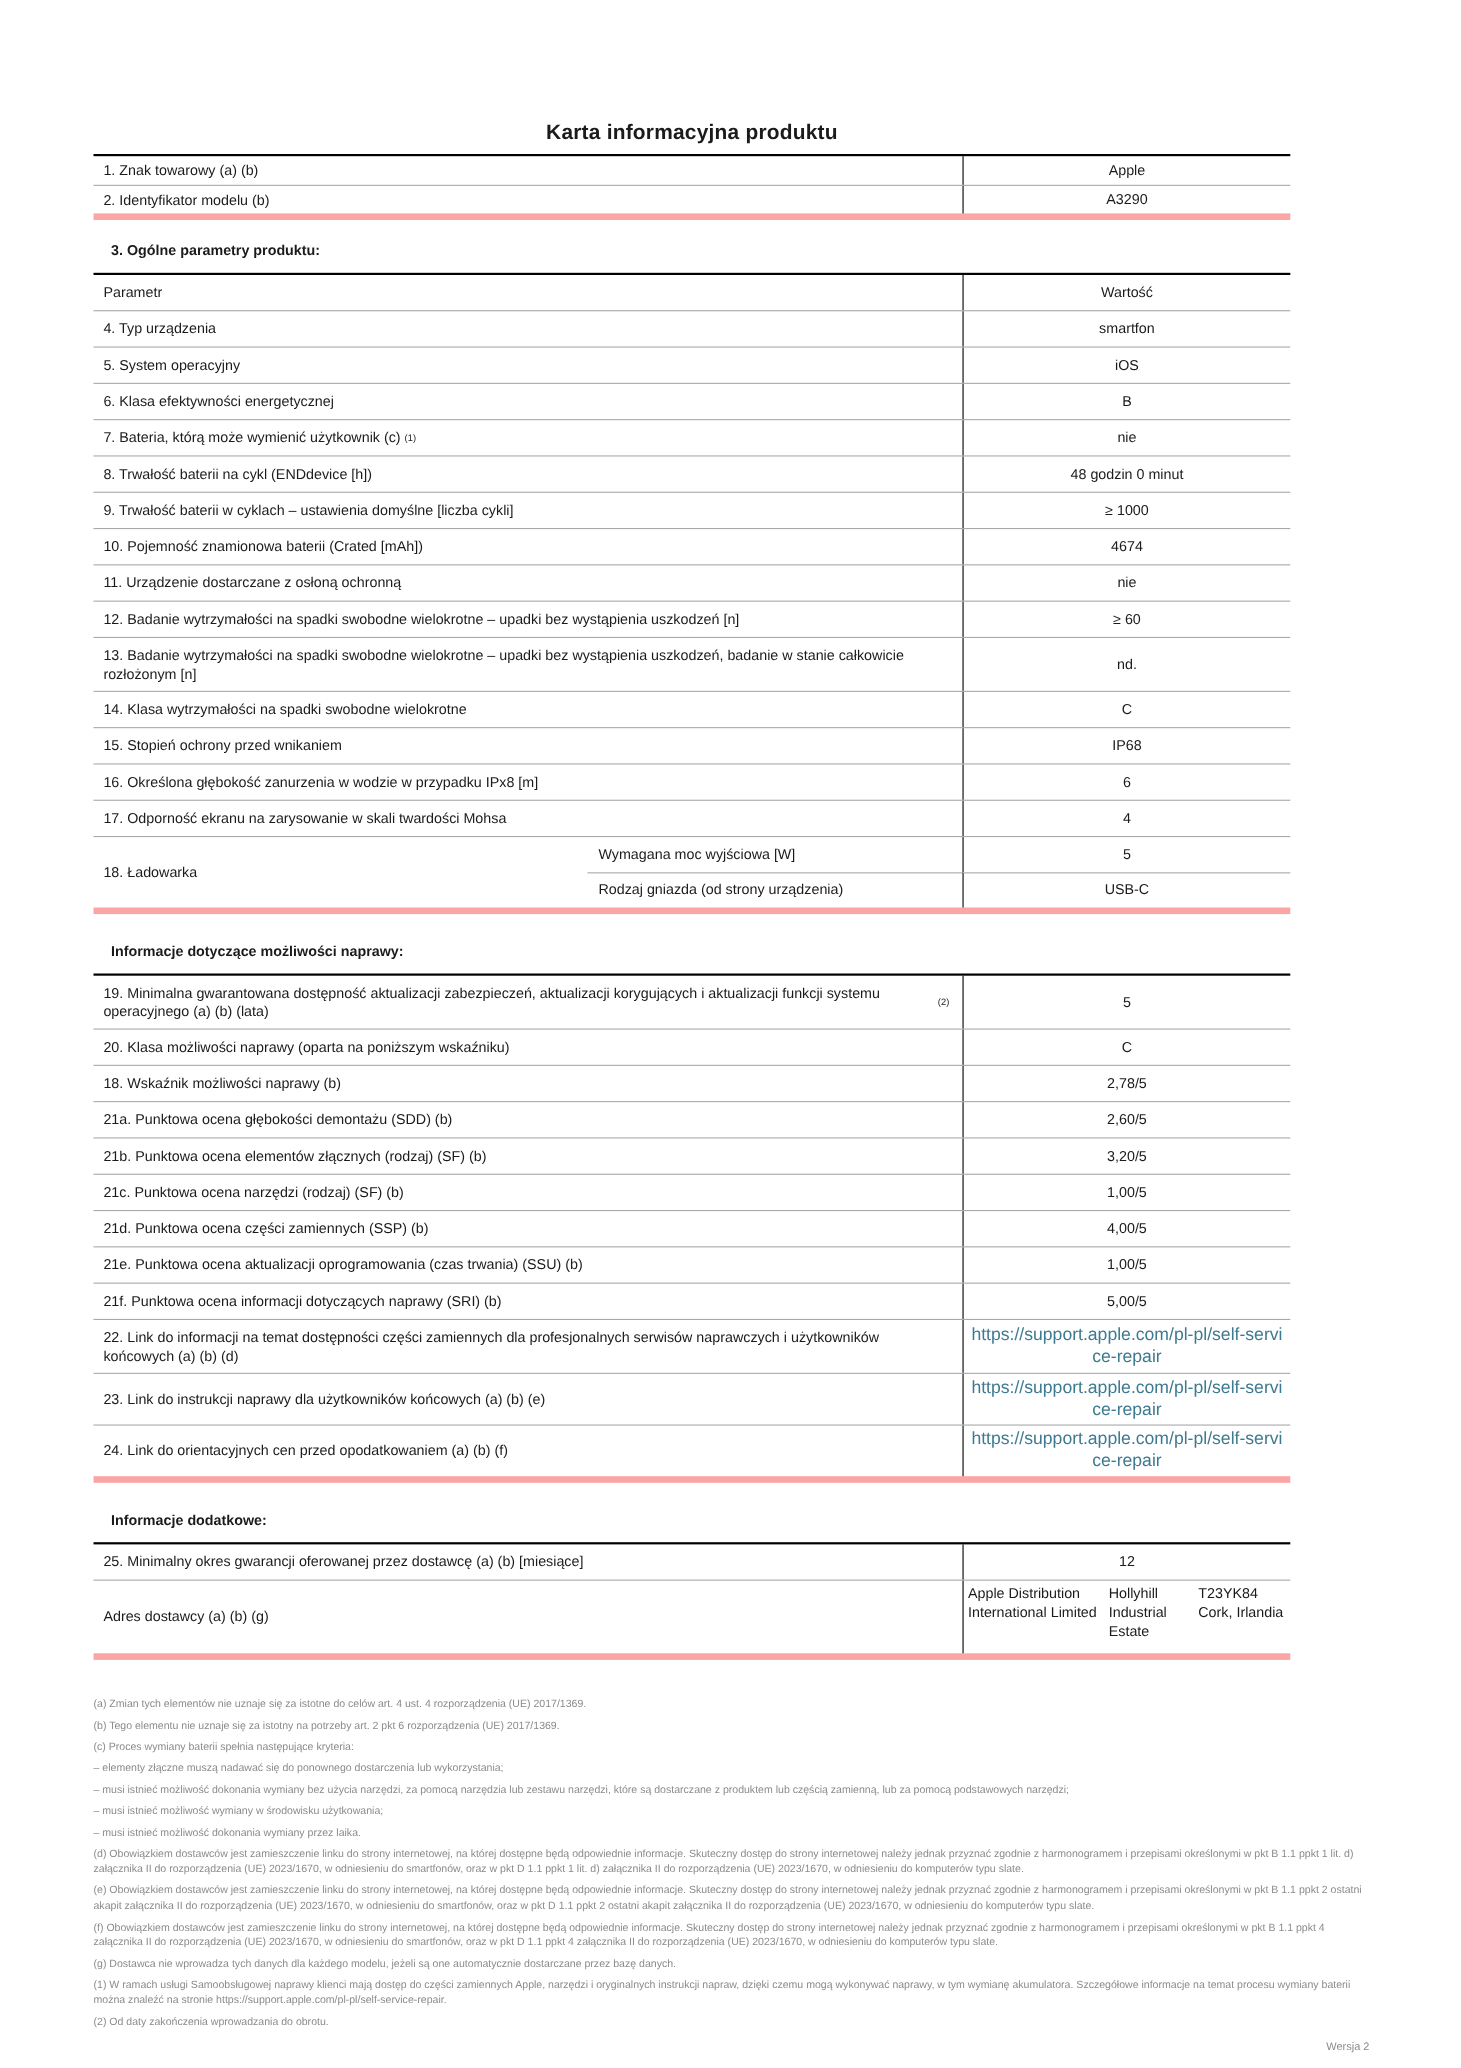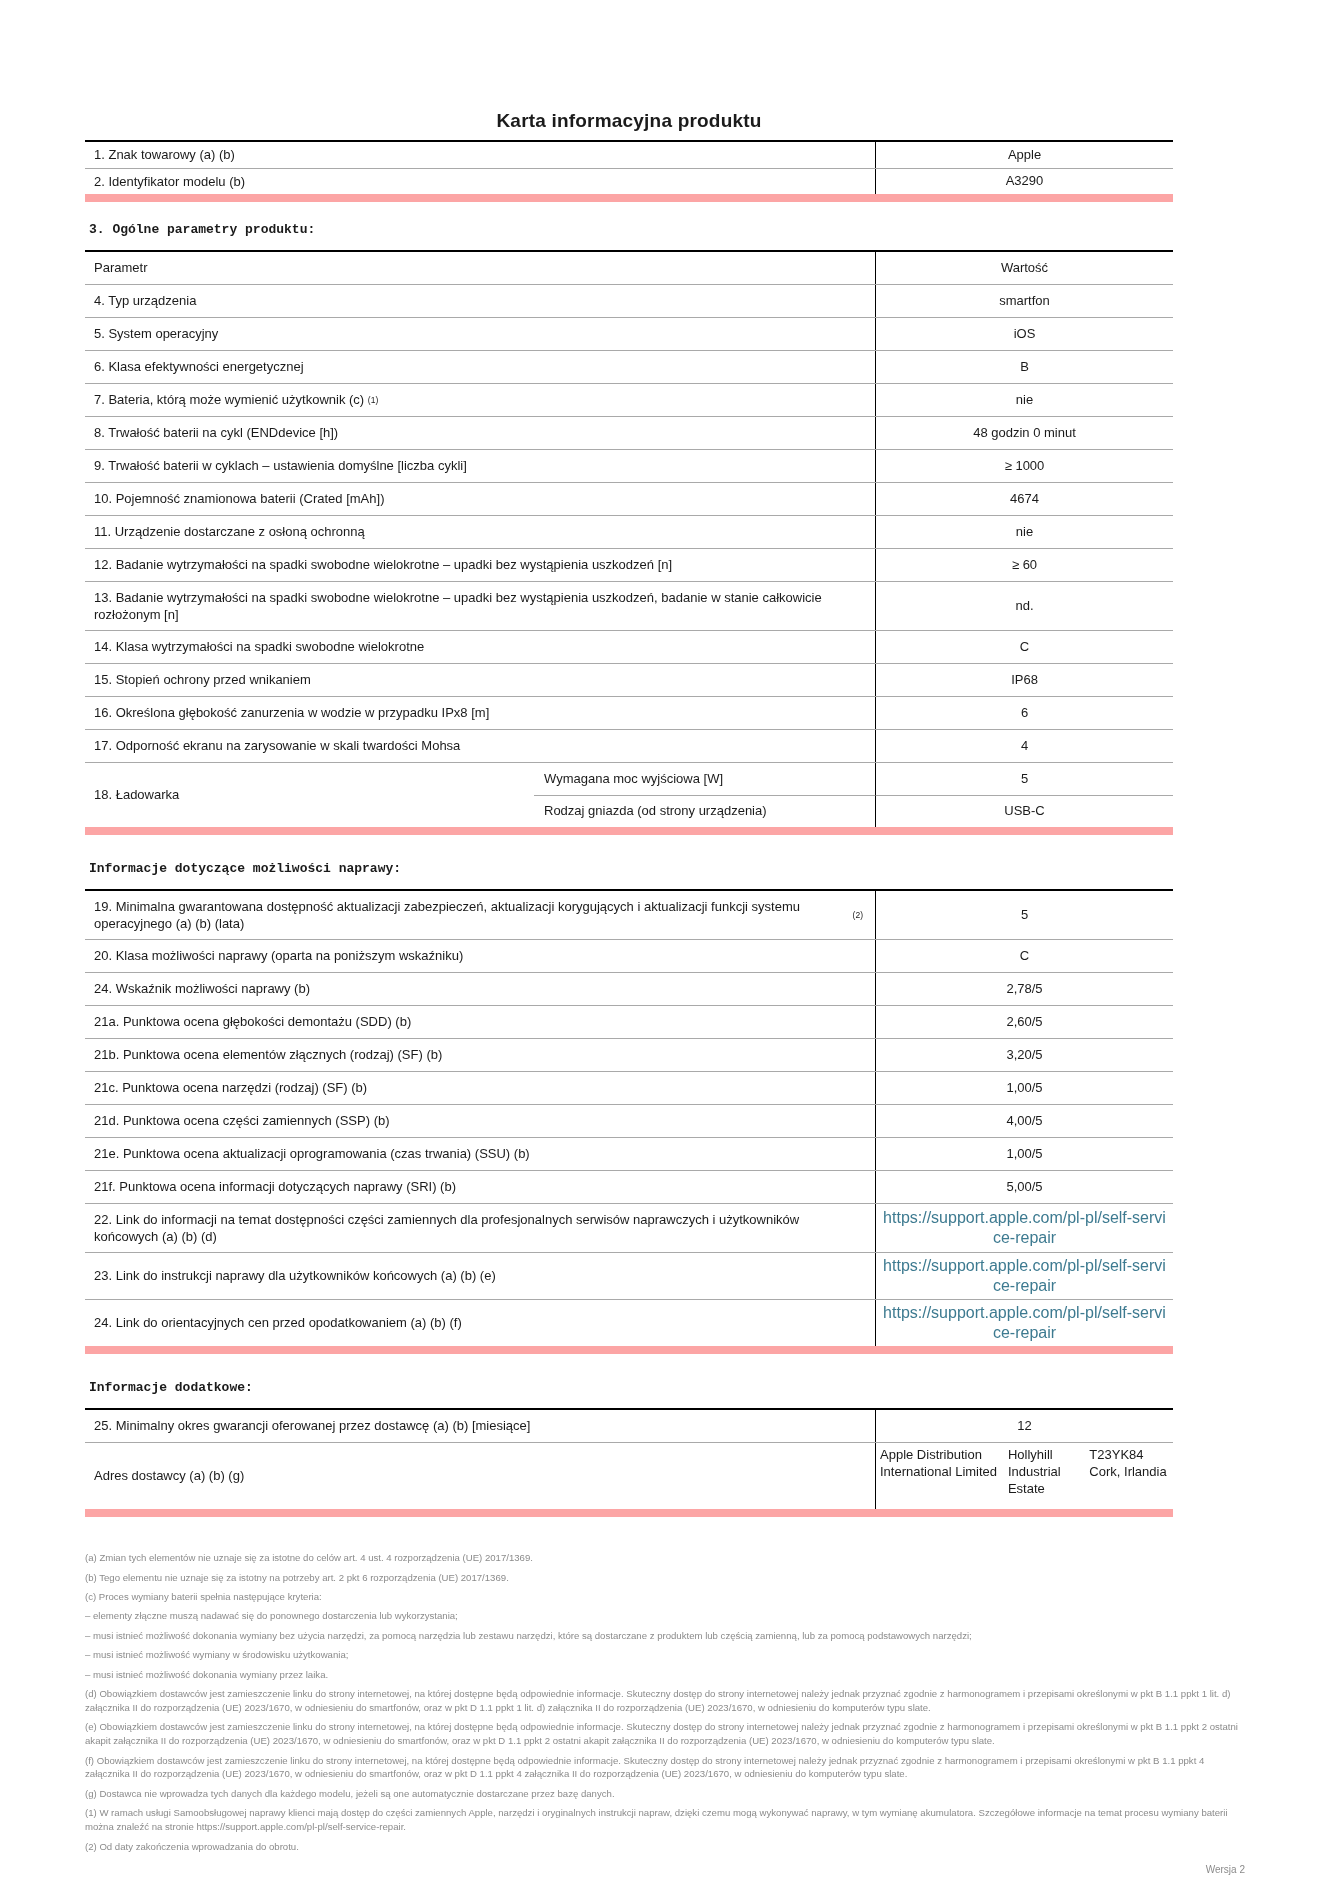--- a/index.html
+++ b/index.html
@@ -3,32 +3,32 @@
 <meta charset="utf-8">
 <style>
   html,body{margin:0;padding:0;}
   body{
     width:1328px;height:1880px;background:#ffffff;
     font-family:"Liberation Sans","DejaVu Sans",sans-serif;
     color:#1b1b1b;-webkit-font-smoothing:antialiased;
   }
   .page{width:1088px;margin-left:85px;padding-top:110px;}
   .title{font-size:19px;font-weight:700;text-align:center;letter-spacing:.2px;margin-bottom:8px;}
-  .tbl{border-top:2px solid #000;border-bottom:8px solid #fca5a5;}
+  .tbl{border-top:2px solid #000;border-bottom:6px solid #fca5a5;}
   .t-row{display:grid;grid-template-columns:1fr 298px;min-height:32px;font-size:13px;}
   .t-row + .t-row{border-top:1px solid #a9a9a9;}
   .t-row.small{min-height:23px;}
   .t-row.tall{min-height:48px;}
   .t-row.address{min-height:66px;}
   .cell{display:flex;align-items:center;box-sizing:border-box;}
   .cell.label{padding:4px 12px 4px 9px;line-height:1.35;}
   .cell.label .lbl-txt{display:inline;}
   .cell.value{border-left:1px solid #000;justify-content:center;text-align:center;padding:3px 6px;line-height:1.25;}
   sup{font-size:8.5px;line-height:0;}
-  .section-heading{font-size:13px;font-weight:700;margin:26px 0 13px 4px;font-family:Liberation Mono, monospace;}
+  .section-heading{font-size:13px;font-weight:700;margin:26px 0 13px 16px;}
   .heading-first{margin-top:20px;}
   
   .t-row.charger{grid-template-columns:449px 1fr 298px;grid-template-rows:32px 32px;}
   .t-row.charger .cell.span2{grid-row:1/3;}
   .t-row.charger .cell.sub2{border-top:1px solid #a9a9a9;}
   .cell.sublabel{padding:4px 10px;line-height:1.3;}
   a.lnk{color:#3d7a90;font-size:16px;word-break:break-all;}
   .cell.value.addr{flex-direction:row;align-items:flex-start;justify-content:center;text-align:left;padding-left:4px;line-height:1.32;}
   .footnotes{width:1160px;margin-top:34px;}
   .fn{font-size:9.6px;color:#8b8b8b;line-height:1.45;margin-bottom:5.5px;}
@@ -201,21 +201,21 @@
         <div class="t-row">
           <div class="cell label">
             <span class="lbl-txt">20. Klasa możliwości naprawy (oparta na poniższym wskaźniku)</span>
           </div>
           <div class="cell value">
             <span>C</span>
           </div>
         </div>
         <div class="t-row">
           <div class="cell label">
-            <span class="lbl-txt">24. Wskaźnik możliwości naprawy (b)</span>
+            <span class="lbl-txt">18. Wskaźnik możliwości naprawy (b)</span>
           </div>
           <div class="cell value">
             <span>2,78/5</span>
           </div>
         </div>
         <div class="t-row">
           <div class="cell label">
             <span class="lbl-txt">21a. Punktowa ocena głębokości demontażu (SDD) (b)</span>
           </div>
           <div class="cell value">

